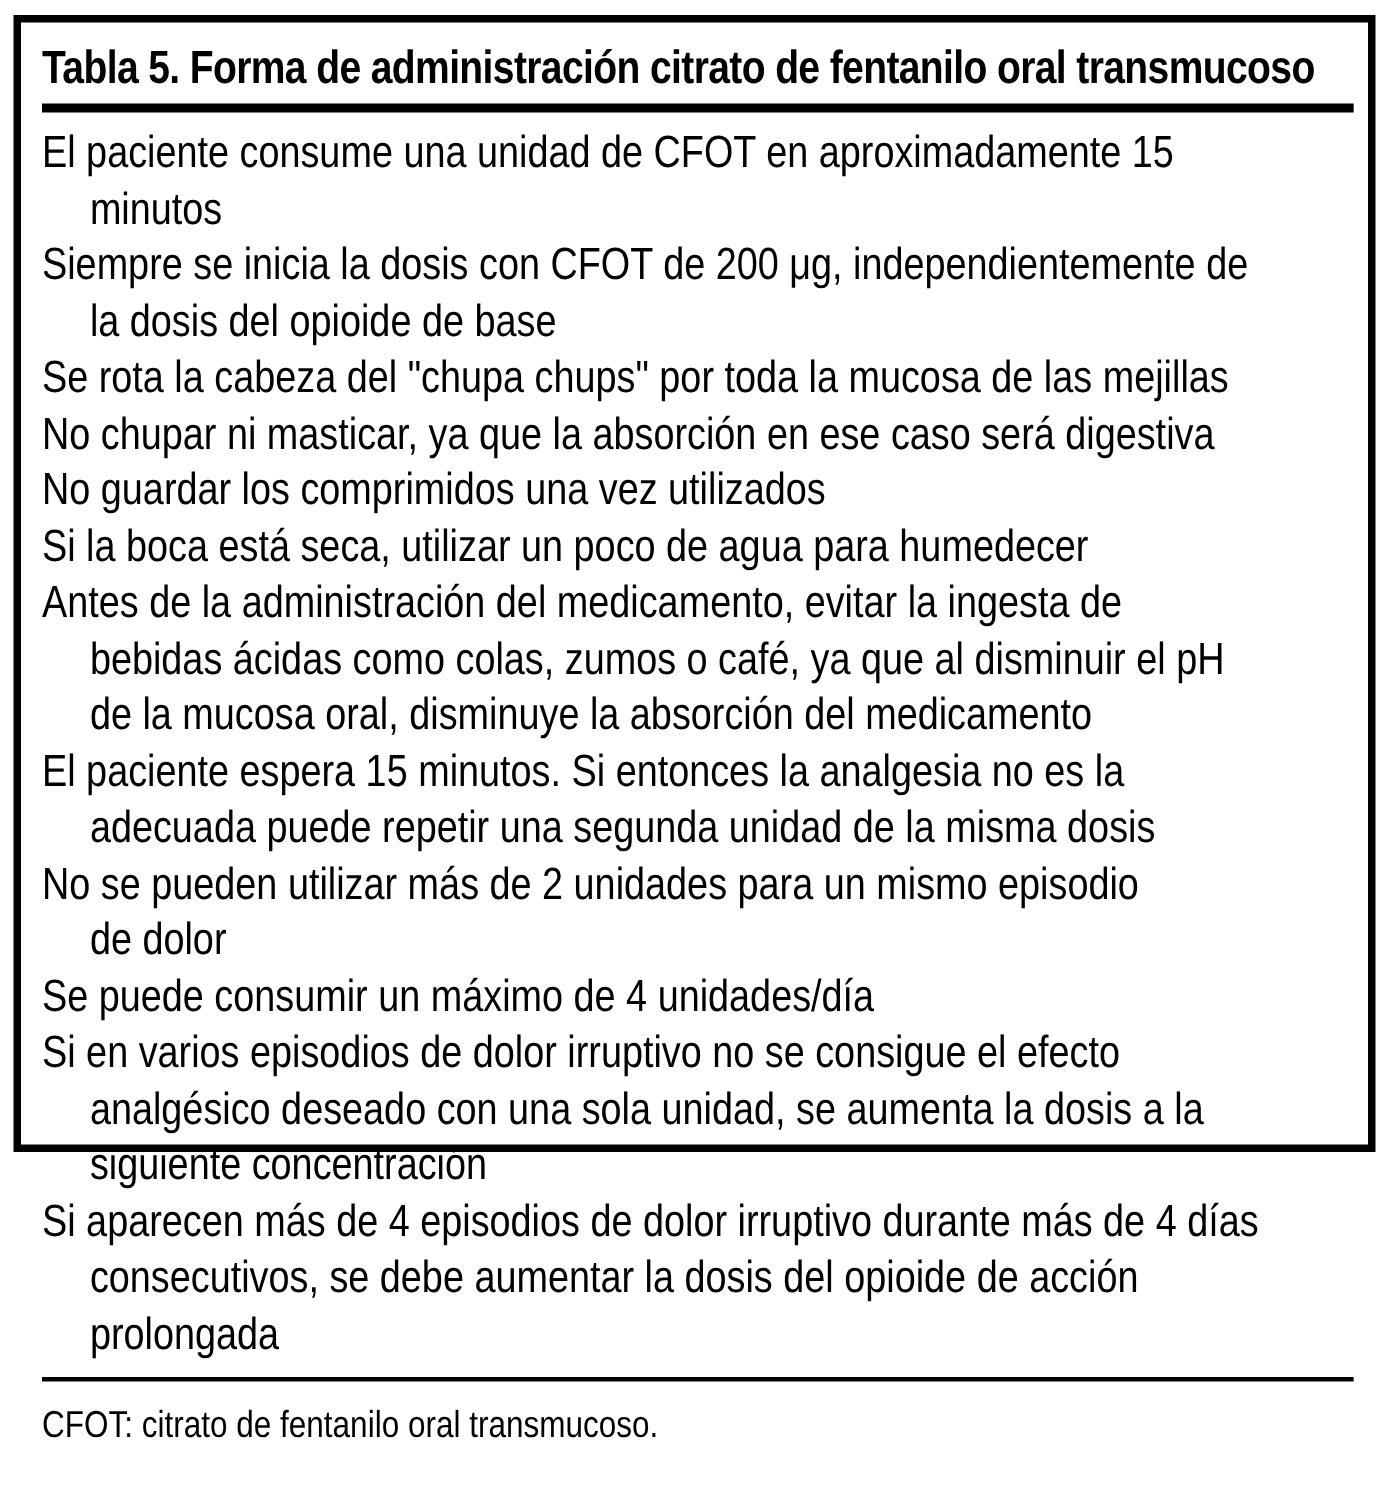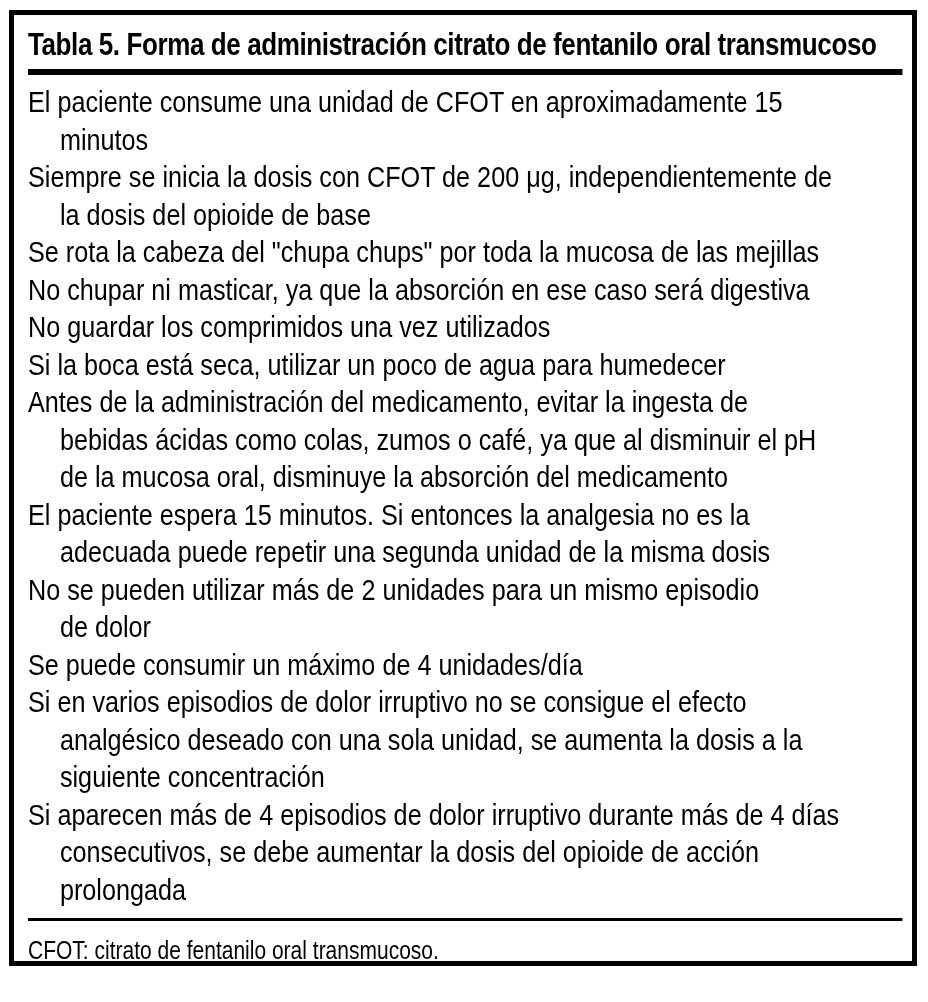--- a/index.html
+++ b/index.html
@@ -11,21 +11,21 @@
     font-family: "Liberation Sans", sans-serif;
     color: #000000;
     overflow: hidden;
   }
 
   .table-frame {
     position: absolute;
     left: 9px;
     top: 10px;
     width: 908px;
-    height: 956px;
+    height: 758px;
     border: 5px solid #000000;
     background: #ffffff;
   }
 
   .table-content {
     padding: 12px 0 0 14px;
   }
 
   
   .condense {

